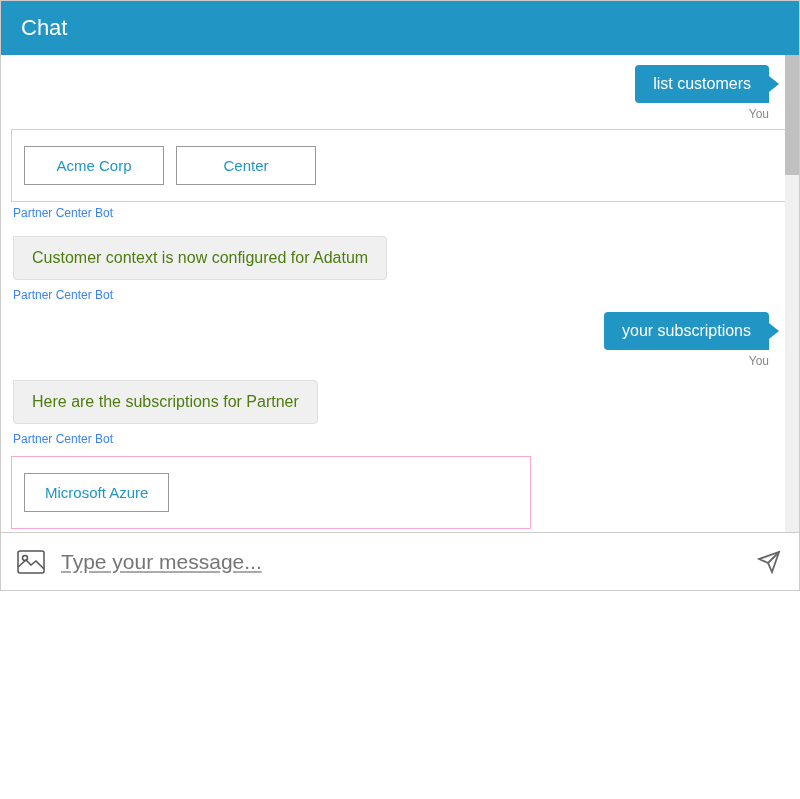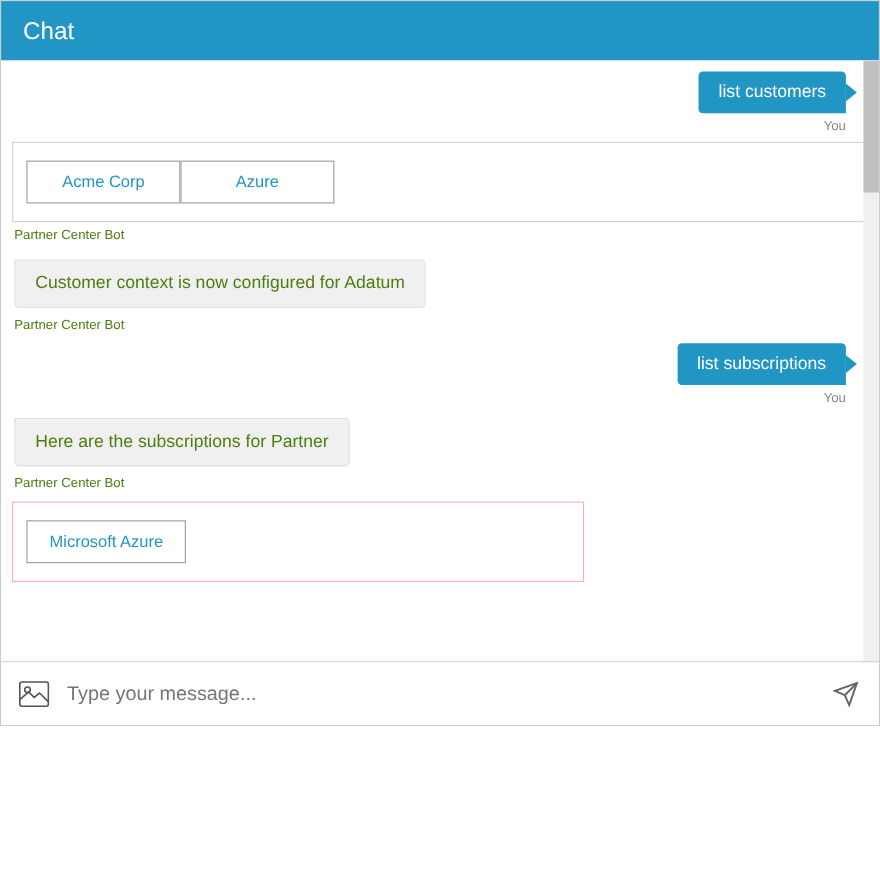--- a/index.html
+++ b/index.html
@@ -11,21 +11,21 @@
     body {
       width: 800px;
       height: 799px;
       font-family: 'Segoe UI', Arial, sans-serif;
       background: #fff;
       overflow: hidden;
     }
 
     .chat-container {
       width: 800px;
-      height: 660px;
+      height: 591px;
       display: flex;
       flex-direction: column;
       border: 1px solid #ccc;
     }
 
     .chat-header {
       background: #2196c4;
       color: white;
       padding: 14px 20px;
       font-size: 22px;
@@ -108,37 +108,38 @@
     }
 
     .customers-card {
       border: 1px solid #d0d0d0;
       margin: 8px 10px 4px 10px;
       padding: 16px 12px;
       background: #fff;
       display: flex;
       flex-direction: row;
       align-items: center;
+      gap: 12px;
       position: relative;
     }
 
     .customer-btn {
       border: 1px solid #999;
       background: white;
       padding: 10px 20px;
       font-size: 15px;
       color: #2196c4;
       cursor: pointer;
       min-width: 140px;
       text-align: center;
     }
 
     .bot-label {
       font-size: 12px;
-      color: #4d7c0f;
+      color: #3b82f6;
       margin: 4px 12px 10px 12px;
     }
 
     .bot-text-bubble {
       background: #f0f0f0;
       border: 1px solid #e0e0e0;
       padding: 12px 18px;
       font-size: 16px;
       color: #4d7c0f;
       border-radius: 0 4px 4px 4px;
@@ -181,24 +182,25 @@
       border: none;
       background: none;
       font-size: 20px;
       flex-shrink: 0;
     }
 
     .chat-input {
       flex: 1;
       border: none;
       outline: none;
-      font-size: 18px;
+      font-size: 21px;
       color: #aaa;
       padding: 8px 12px;
       background: transparent;
+      text-decoration: underline;
     }
 
     .send-btn {
       width: 36px;
       height: 36px;
       display: flex;
       align-items: center;
       justify-content: center;
       cursor: pointer;
       color: #666;
@@ -227,33 +229,33 @@
       <div class="user-bubble">
         <span>list customers</span>
       </div>
       <div class="user-label">You</div>
     </div>
 
     <div class="bot-section">
       <div class="customers-card">
 
         <button class="customer-btn">Acme Corp</button>
-        <button class="customer-btn">Azure</button>
+        <button class="customer-btn">Center</button>
       </div>
       <div class="bot-label">Partner Center Bot</div>
     </div>
 
     <div class="bot-section">
       <div class="bot-text-bubble">Customer context is now configured for Adatum</div>
       <div class="bot-label">Partner Center Bot</div>
     </div>
 
     <div class="message-row user-row">
       <div class="user-bubble">
-        <span>list subscriptions</span>
+        <span>your subscriptions</span>
       </div>
       <div class="user-label">You</div>
     </div>
 
     <div class="bot-section">
       <div class="bot-text-bubble">Here are the subscriptions for Partner</div>
       <div class="bot-label">Partner Center Bot</div>
     </div>
 
     <div class="bot-section">

